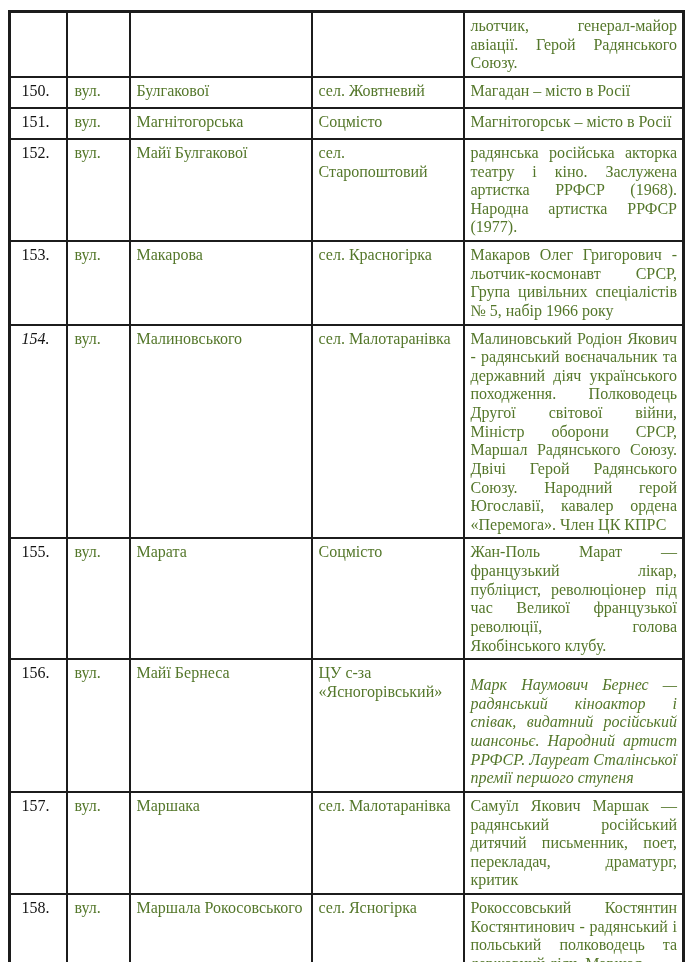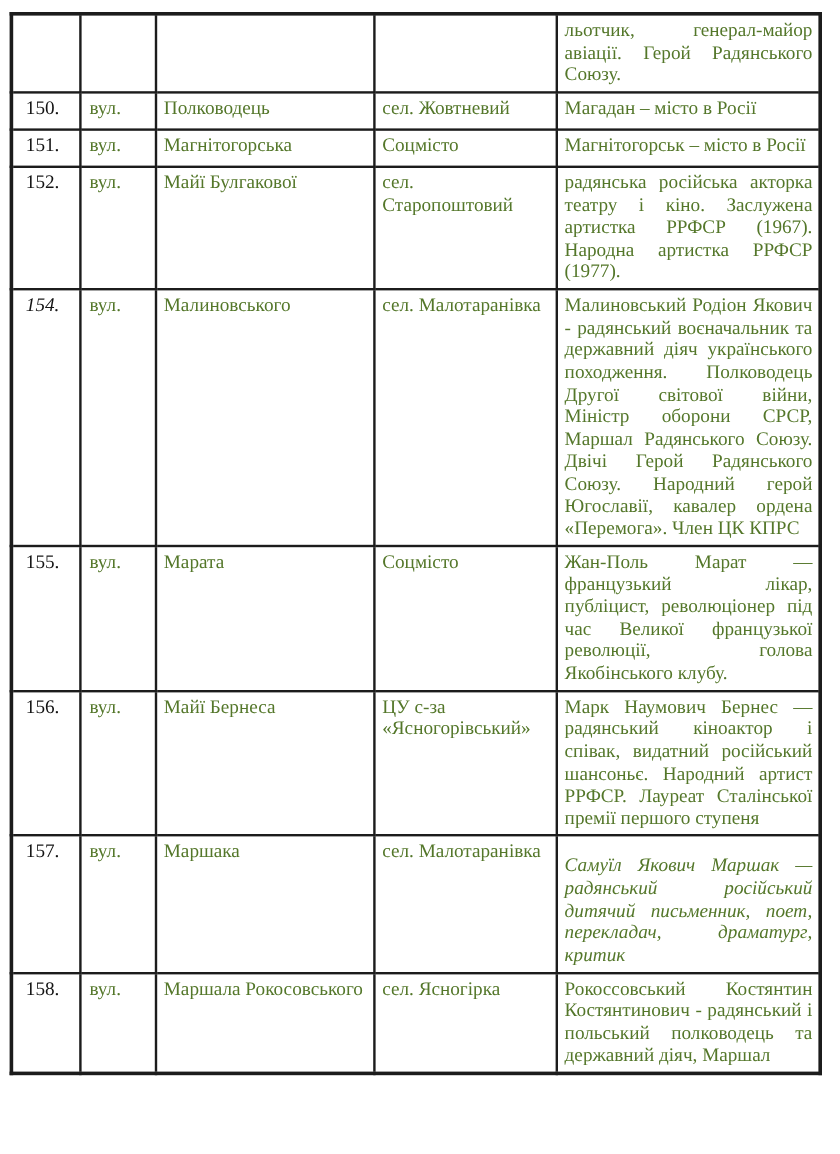--- a/index.html
+++ b/index.html
@@ -74,37 +74,44 @@
         <tr>
     <td class="c-num"></td>
     <td class="c-type"></td>
     <td class="c-name"></td>
     <td class="c-loc"></td>
     <td class="c-desc">льотчик, генерал-майор авіації. Герой Радянського Союзу.</td>
   </tr>
         <tr>
     <td class="c-num">150.</td>
     <td class="c-type">вул.</td>
-    <td class="c-name">Полководець</td>
+    <td class="c-name">Булгакової</td>
     <td class="c-loc">сел. Жовтневий</td>
     <td class="c-desc">Магадан – місто в Росії</td>
   </tr>
         <tr>
     <td class="c-num">151.</td>
     <td class="c-type">вул.</td>
     <td class="c-name">Магнітогорська</td>
     <td class="c-loc">Соцмісто</td>
     <td class="c-desc">Магнітогорськ – місто в Росії</td>
   </tr>
         <tr>
     <td class="c-num">152.</td>
     <td class="c-type">вул.</td>
     <td class="c-name">Майї Булгакової</td>
     <td class="c-loc">сел. Старопоштовий</td>
-    <td class="c-desc">радянська російська акторка театру і кіно. Заслужена артистка РРФСР (1967). Народна артистка РРФСР (1977).</td>
+    <td class="c-desc">радянська російська акторка театру і кіно. Заслужена артистка РРФСР (1968). Народна артистка РРФСР (1977).</td>
+  </tr>
+        <tr>
+    <td class="c-num">153.</td>
+    <td class="c-type">вул.</td>
+    <td class="c-name">Макарова</td>
+    <td class="c-loc">сел. Красногірка</td>
+    <td class="c-desc">Макаров Олег Григорович - льотчик-космонавт СРСР, Група цивільних спеціалістів № 5, набір 1966 року</td>
   </tr>
         <tr>
     <td class="c-num italic">154.</td>
     <td class="c-type">вул.</td>
     <td class="c-name">Малиновського</td>
     <td class="c-loc">сел. Малотаранівка</td>
     <td class="c-desc">Малиновський Родіон Якович - радянський воєначальник та державний діяч українського походження. Полководець Другої світової війни, Міністр оборони СРСР, Маршал Радянського Союзу. Двічі Герой Радянського Союзу. Народний герой Югославії, кавалер ордена «Перемога». Член ЦК КПРС</td>
   </tr>
         <tr>
     <td class="c-num">155.</td>

